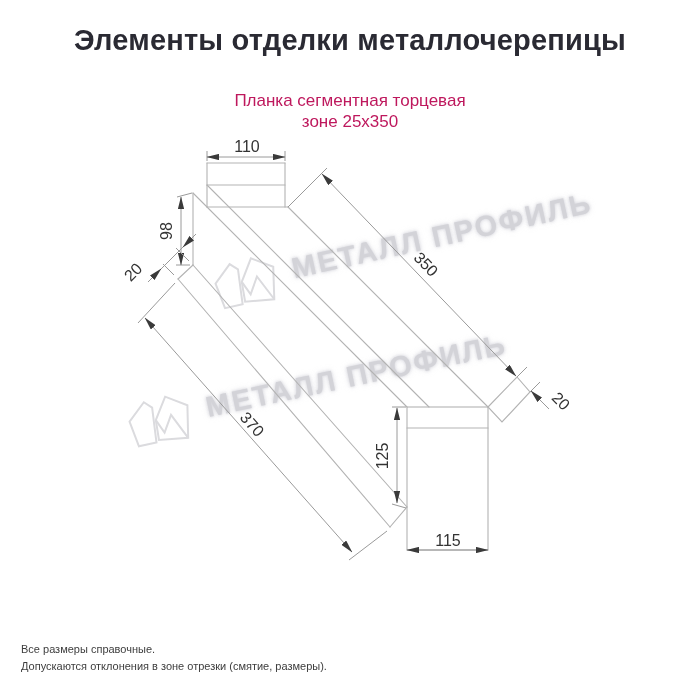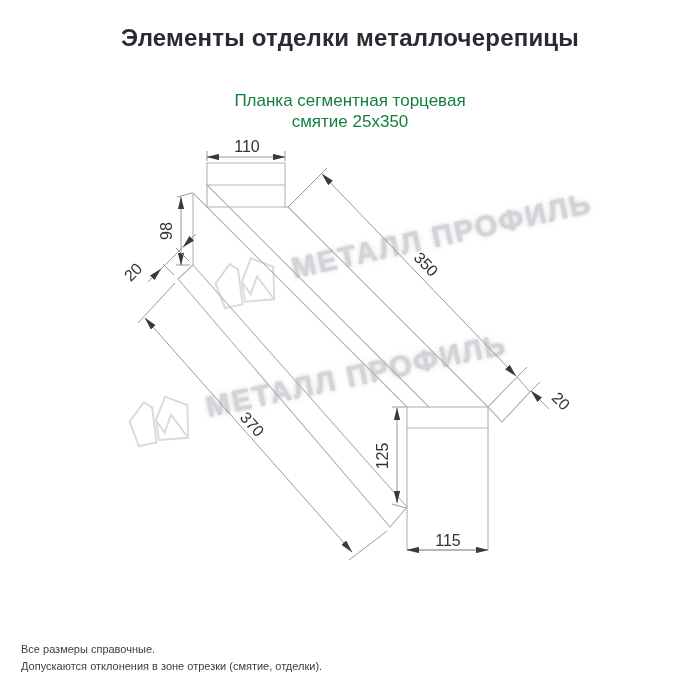--- a/index.html
+++ b/index.html
@@ -1,21 +1,21 @@
 <!DOCTYPE html>
 <html><head>
 <meta charset="utf-8">
 <style>
   html,body{margin:0;padding:0;background:#fff;}
   #page{position:relative;width:700px;height:700px;background:#ffffff;overflow:hidden;
         font-family:"Liberation Sans", sans-serif;}
   .title{position:absolute;top:24px;left:0;width:700px;text-align:center;
-         font-size:24px;font-weight:bold;color:#2a2a33;letter-spacing:.2px;}
+         font-size:29px;font-weight:bold;color:#2a2a33;letter-spacing:.2px;}
   .subtitle{position:absolute;top:90px;left:0;width:700px;text-align:center;
-            font-size:17px;color:#15803d;line-height:21px;}
+            font-size:17px;color:#be185d;line-height:21px;}
   .footer{position:absolute;left:21px;top:641px;font-size:11px;color:#3d3d3d;line-height:17px;}
   .wm{position:absolute;display:flex;align-items:center;gap:8px;pointer-events:none;}
   .wm-text{font-size:29px;font-weight:bold;color:#d3d3d8;letter-spacing:2px;white-space:nowrap;
            text-shadow:0 0 3px rgba(205,205,212,.9), 0 0 6px rgba(220,220,226,.7);}
   #wm1{left:214px;top:258px;transform:rotate(-12.5deg);transform-origin:left center;}
   #wm2{left:128px;top:396px;transform:rotate(-12deg);transform-origin:left center;}
   svg.draw{position:absolute;left:0;top:0;}
   .dimtxt{font-size:16px;fill:#333;}
 </style>
 </head>
@@ -117,21 +117,21 @@
       <text transform="translate(557,405) rotate(45)">20</text>
       <text transform="translate(248,428) rotate(48)">370</text>
       <text transform="translate(388,456) rotate(-90)">125</text>
       <text x="448" y="546">115</text>
     </g>
   </svg>
 
   <div class="title">Элементы отделки металлочерепицы</div>
   <div class="subtitle">
     <div>Планка сегментная торцевая</div>
-    <div>смятие 25х350</div>
+    <div>зоне 25х350</div>
   </div>
 
   <div class="footer">
     <div>Все размеры справочные.</div>
-    <div>Допускаются отклонения в зоне отрезки (смятие, отделки).</div>
+    <div>Допускаются отклонения в зоне отрезки (смятие, размеры).</div>
   </div>
 
 </div>
 
 </body></html>

